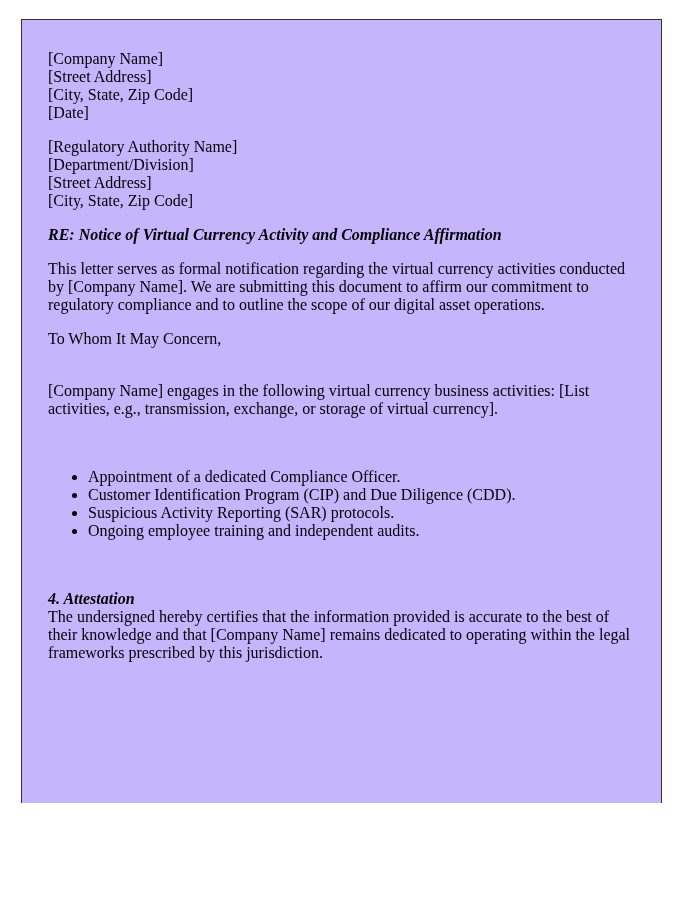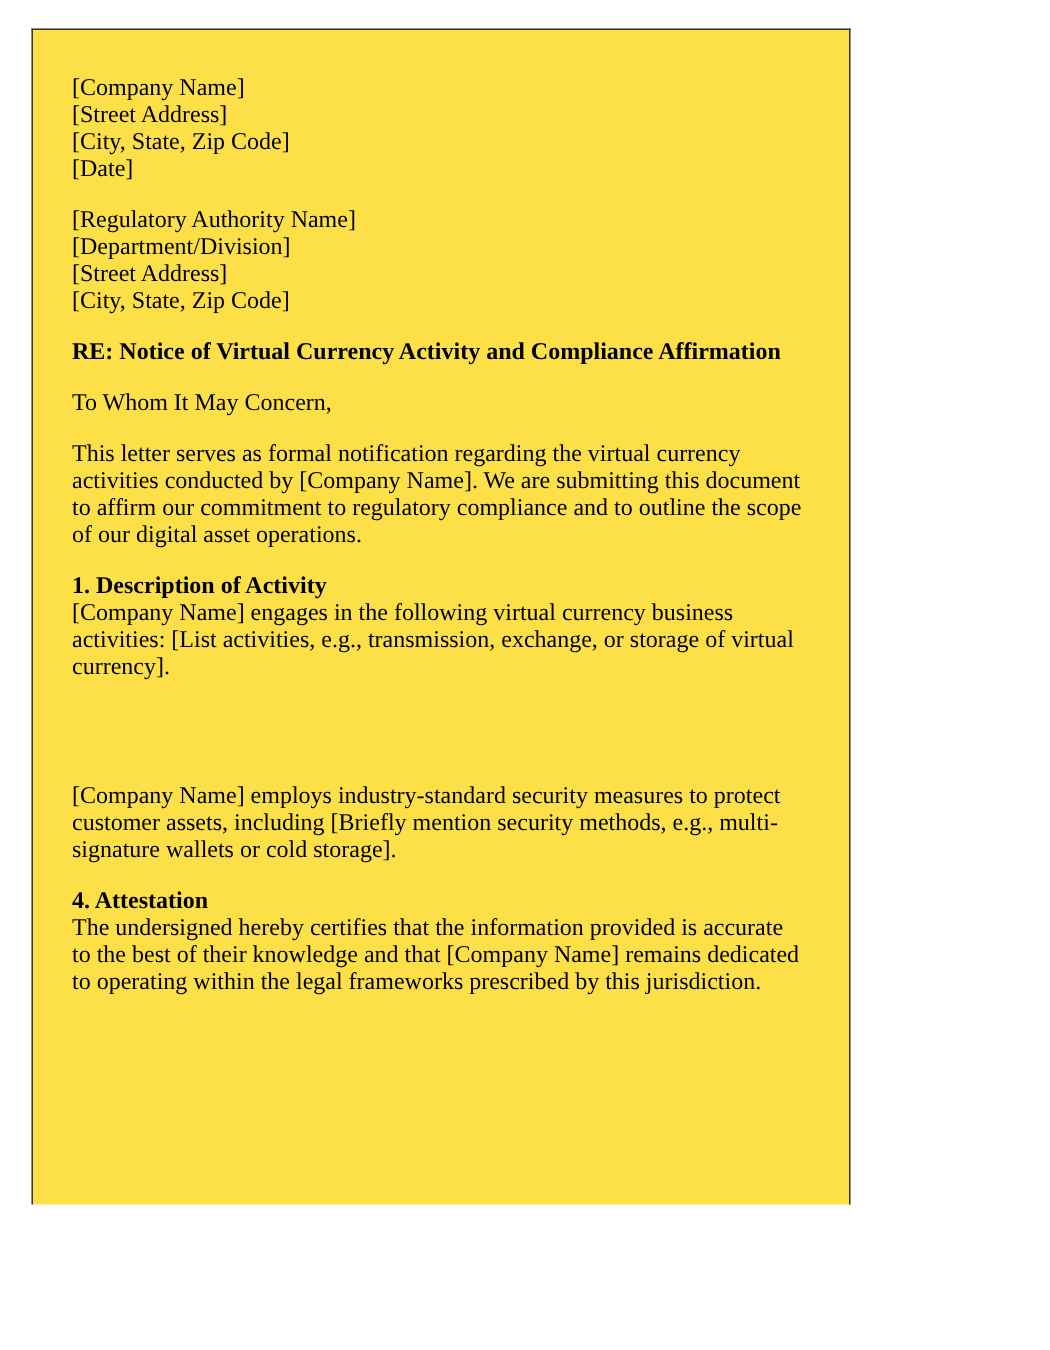--- a/index.html
+++ b/index.html
@@ -13,37 +13,38 @@
     position: relative;
     font-family: "Liberation Serif", "DejaVu Serif", serif;
     font-size: 16px;
     color: #000000;
     line-height: normal;
   }
   .doc-frame {
     position: absolute;
     left: 21px;
     top: 19px;
-    width: 546px;
+    width: 641px;
     height: 784px;
     box-sizing: border-box;
     border: 1px solid #333333;
     border-bottom: none;
     padding: 30px 28px 0 26px;
     overflow: hidden;
-    background: #fde047;
+    background: #c4b5fd;
   }
   .para {
     margin: 16px 0;
   }
   .para:first-child {
     margin-top: 0;
   }
   .bold {
     font-weight: bold;
+    font-style: italic;
   }
   ul.bullets {
     margin: 16px 0;
     padding-left: 40px;
     list-style-type: disc;
   }
   ul.bullets li {
     margin: 0;
   }
 </style>
@@ -61,37 +62,42 @@
 
   <div class="para">
     <span>[Regulatory Authority Name]</span><br>
     <span>[Department/Division]</span><br>
     <span>[Street Address]</span><br>
     <span>[City, State, Zip Code]</span>
   </div>
 
   <div class="para bold">RE: Notice of Virtual Currency Activity and Compliance Affirmation</div>
 
+  <div class="para">This letter serves as formal notification regarding the virtual currency activities conducted by [Company Name]. We are submitting this document to affirm our commitment to regulatory compliance and to outline the scope of our digital asset operations.</div>
+
   <div class="para">To Whom It May Concern,</div>
 
-  <div class="para">This letter serves as formal notification regarding the virtual currency activities conducted by [Company Name]. We are submitting this document to affirm our commitment to regulatory compliance and to outline the scope of our digital asset operations.</div>
-
   <div class="para">
-    <span class="bold">1. Description of Activity</span><br>
+    <br>
     <span>[Company Name] engages in the following virtual currency business activities: [List activities, e.g., transmission, exchange, or storage of virtual currency].</span>
   </div>
 
   <div class="para">
     <br>
   </div>
 
+  <ul class="bullets">
+    <li>Appointment of a dedicated Compliance Officer.</li>
+    <li>Customer Identification Program (CIP) and Due Diligence (CDD).</li>
+    <li>Suspicious Activity Reporting (SAR) protocols.</li>
+    <li>Ongoing employee training and independent audits.</li>
+  </ul>
 
   <div class="para">
     <br>
-    <span>[Company Name] employs industry-standard security measures to protect customer assets, including [Briefly mention security methods, e.g., multi-signature wallets or cold storage].</span>
   </div>
 
   <div class="para">
     <span class="bold">4. Attestation</span><br>
     <span>The undersigned hereby certifies that the information provided is accurate to the best of their knowledge and that [Company Name] remains dedicated to operating within the legal frameworks prescribed by this jurisdiction.</span>
   </div>
 
 
 </div>
 

